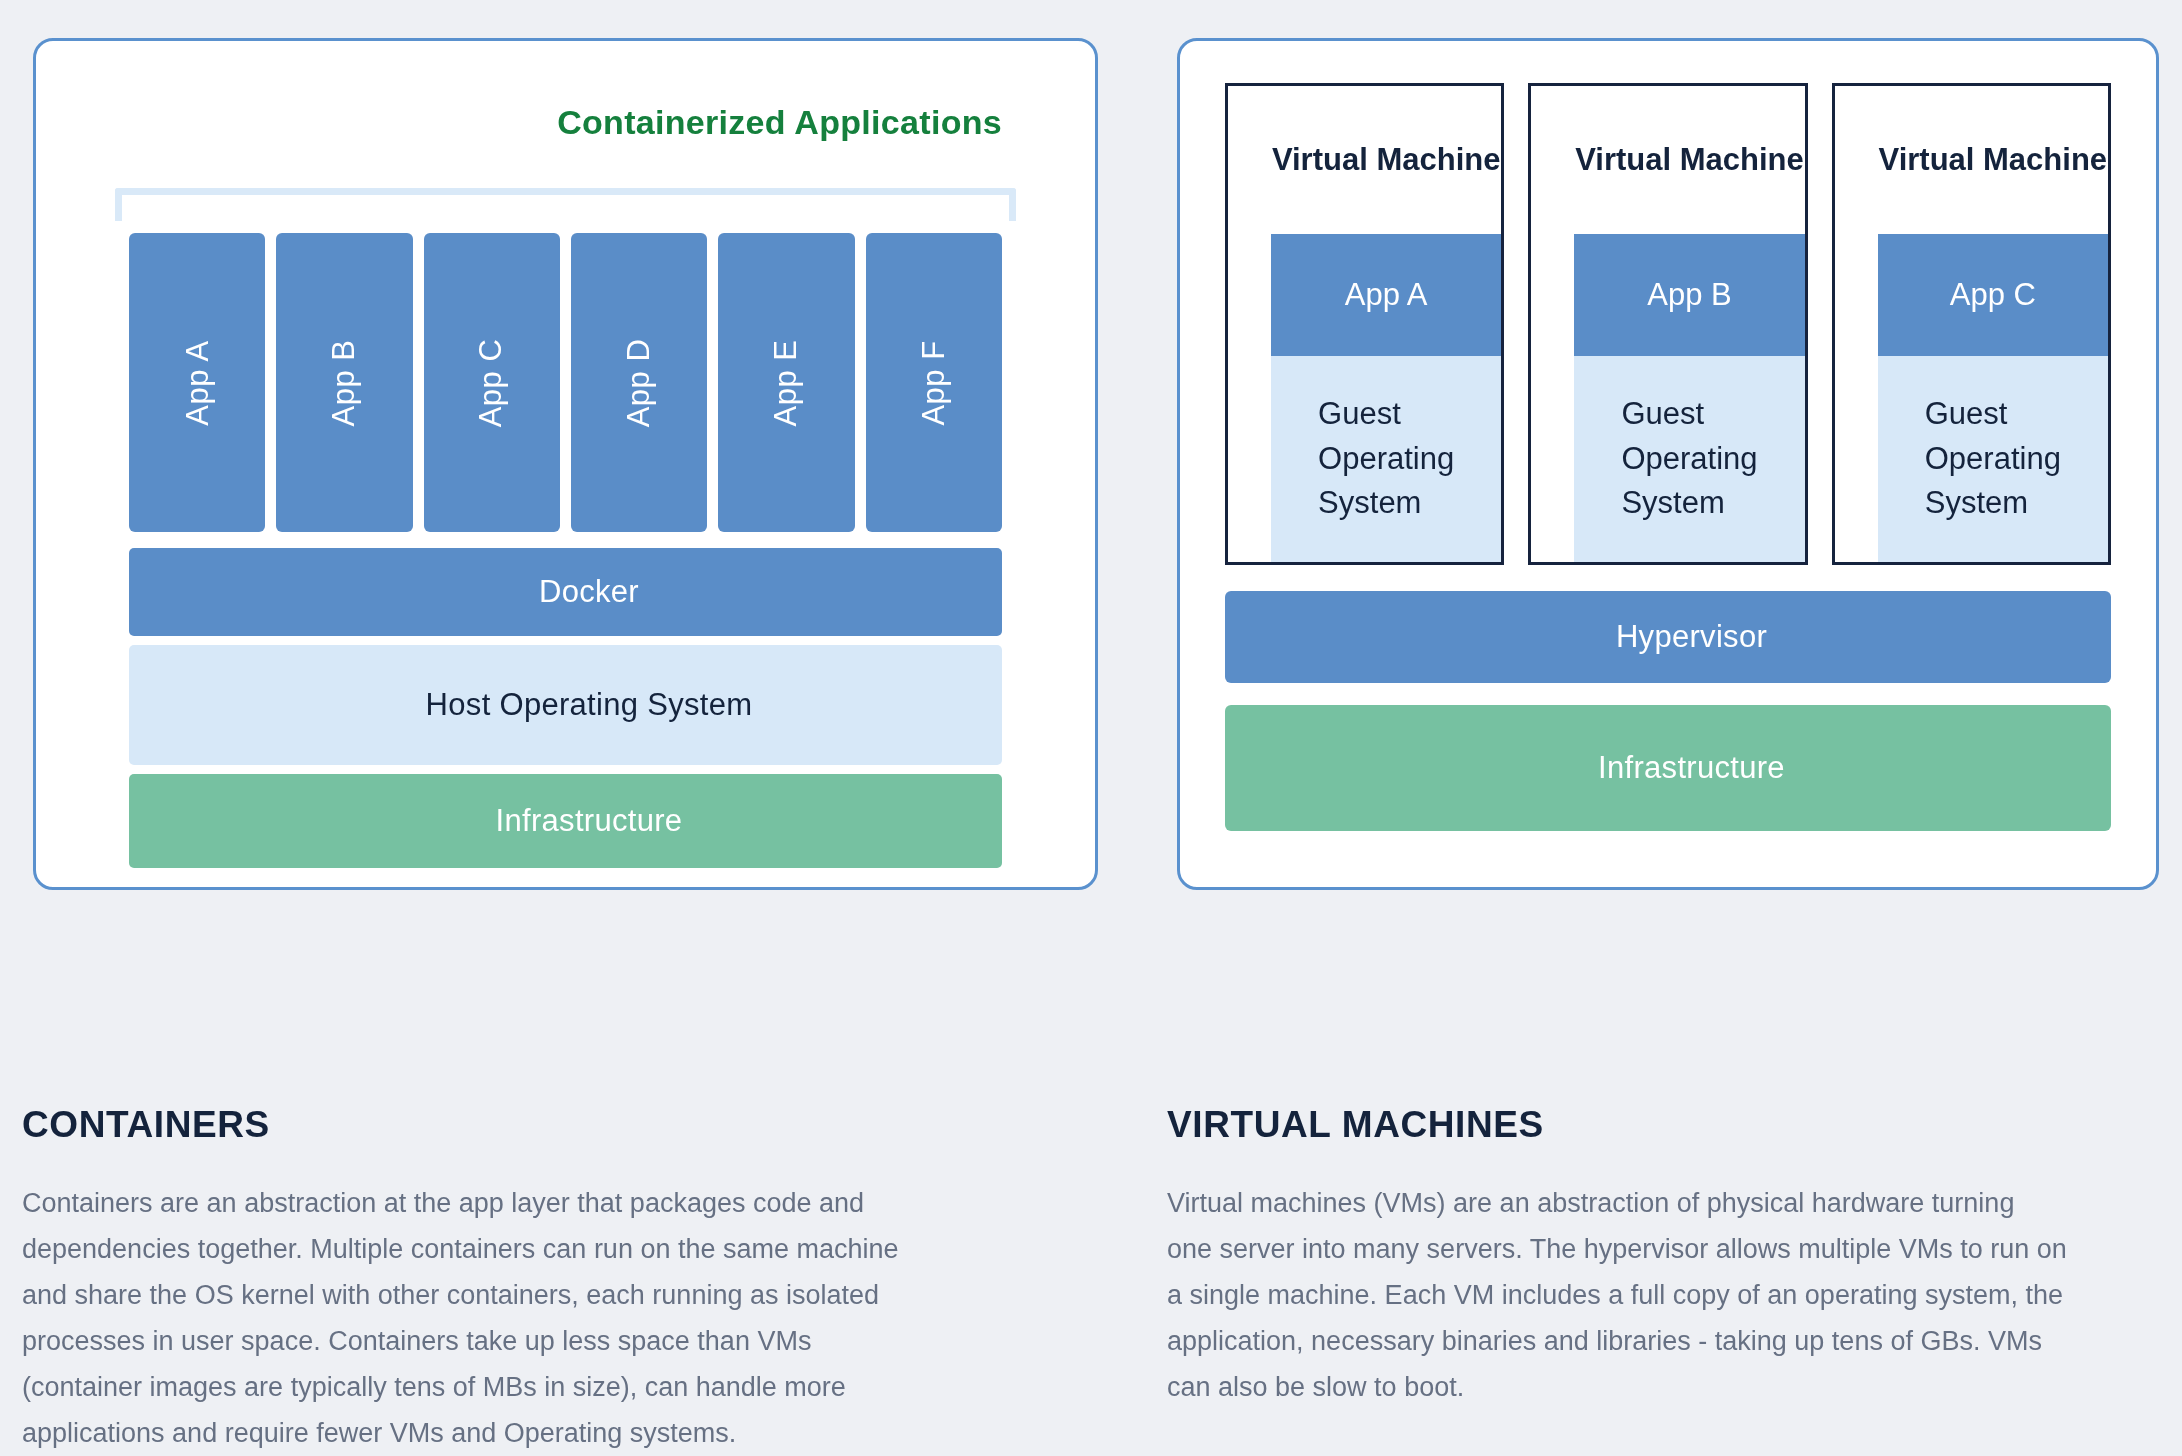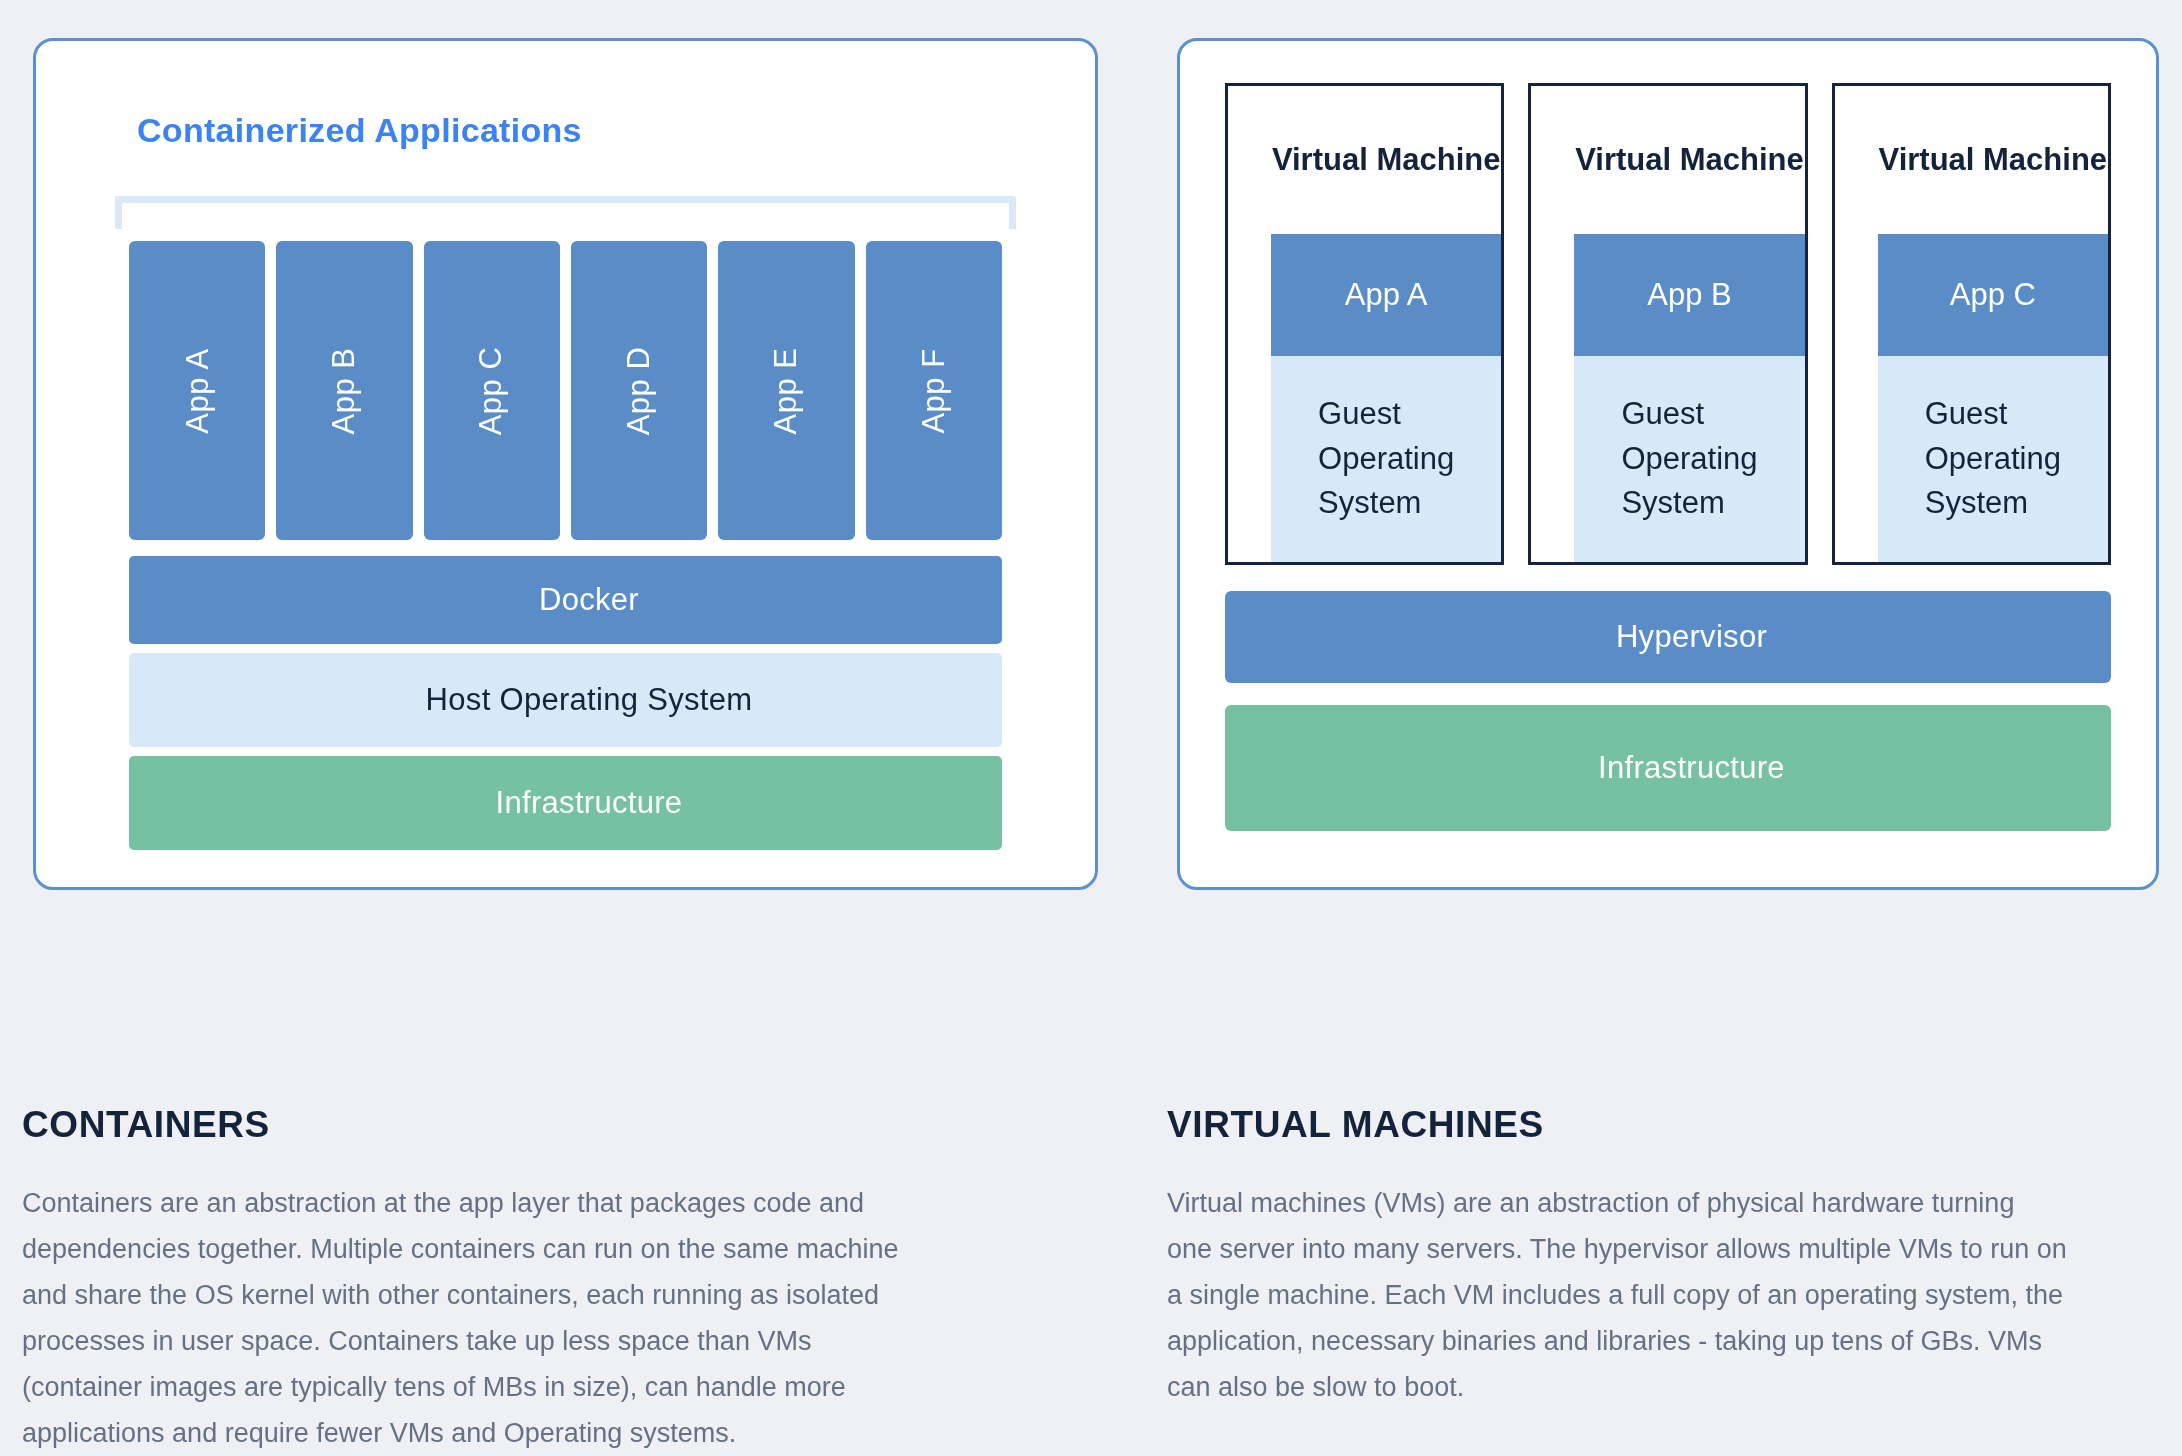--- a/index.html
+++ b/index.html
@@ -12,22 +12,22 @@
   }
   .top-row{display:flex;gap:79px;padding:38px 23px 0 33px;align-items:flex-start;}
   .card{
     background:#ffffff;
     border:3px solid #5a91ce;
     border-radius:20px;
     box-sizing:border-box;
   }
   .card-left{width:1065px;height:852px;padding:62px 93px 0;}
   .panel-title{
-    margin:8px;text-align:left;
-    font-size:34px;font-weight:600;color:#3b82f6;letter-spacing:.3px;
+    margin:0;text-align:right;
+    font-size:34px;font-weight:600;color:#15803d;letter-spacing:.3px;
   }
   .bracket{
     margin:46px -14px 12px;
     height:26px;
     border:7px solid #d9e9f8;border-bottom:none;
     border-radius:3px 3px 0 0;
   }
   .app-columns{display:flex;gap:11px;height:299px;}
   .app-col{
     flex:1;background:#5a8dc8;border-radius:6px;
@@ -38,21 +38,21 @@
     white-space:nowrap;color:#ffffff;font-size:31px;letter-spacing:.5px;
   }
   .bar{
     display:flex;align-items:center;justify-content:center;
     font-size:31px;border-radius:5px;letter-spacing:.3px;padding-left:47px;
   }
   .bar-blue{background:#5a8dc8;color:#ffffff;}
   .bar-lightblue{background:#d7e8f8;color:#14233c;font-weight:500;}
   .bar-green{background:#76c1a1;color:#ffffff;}
   .docker-bar{height:88px;margin-top:16px;}
-  .host-bar{height:94px;margin-top:9px;}
+  .host-bar{height:120px;margin-top:9px;}
   .infra-bar{height:94px;margin-top:9px;}
 
   .card-right{width:982px;height:852px;padding:42px 45px 0;}
   .vm-row{display:flex;gap:24px;}
   .vm-box{
     flex:1;height:482px;
     border:3px solid #16233e;border-radius:0;
     overflow:hidden;display:flex;flex-direction:column;
     box-sizing:border-box;background:#ffffff;padding-left:43px;
   }

